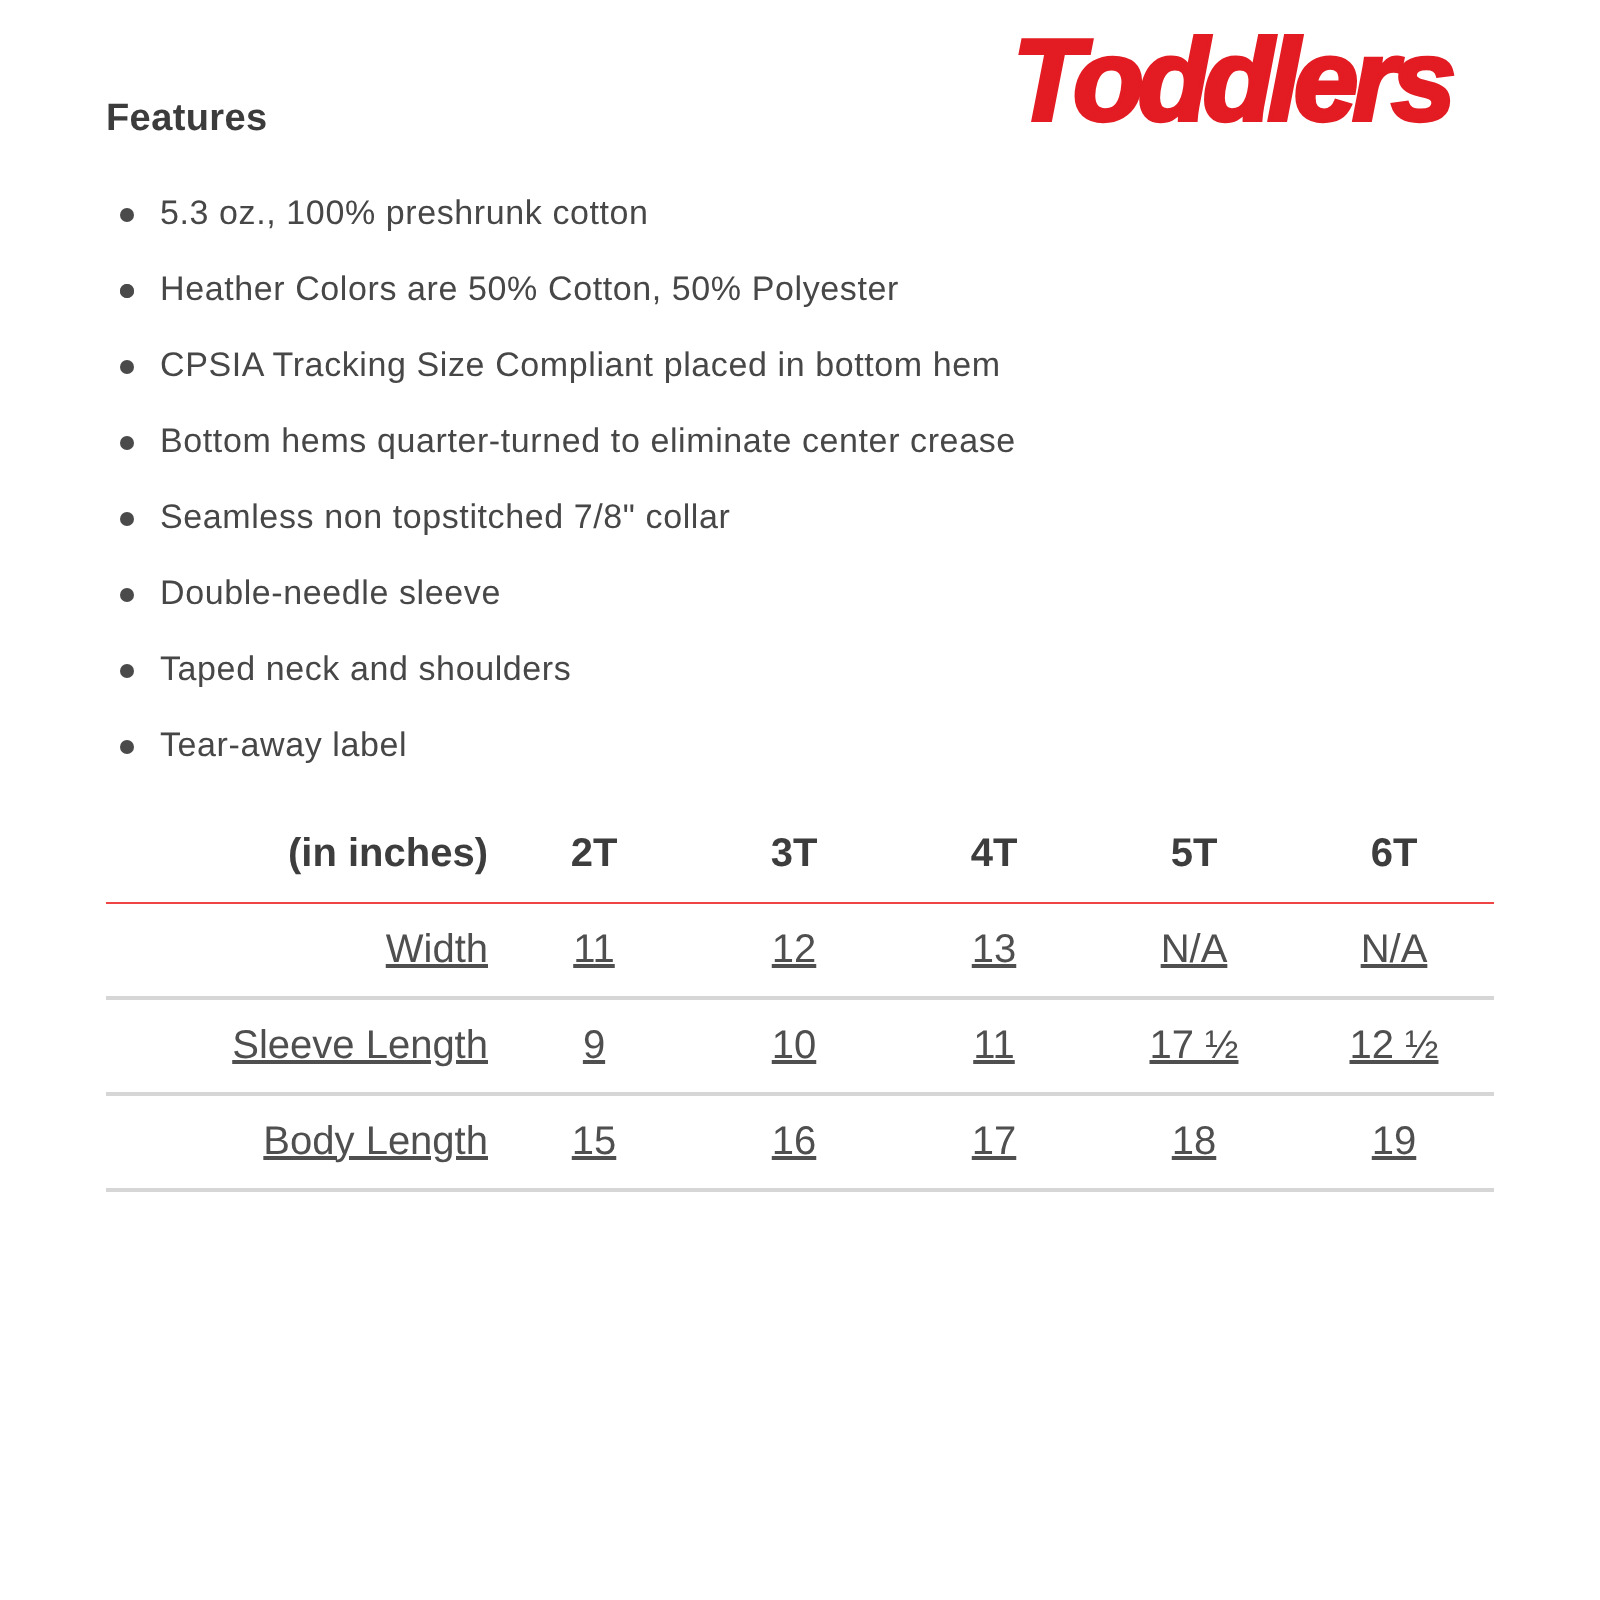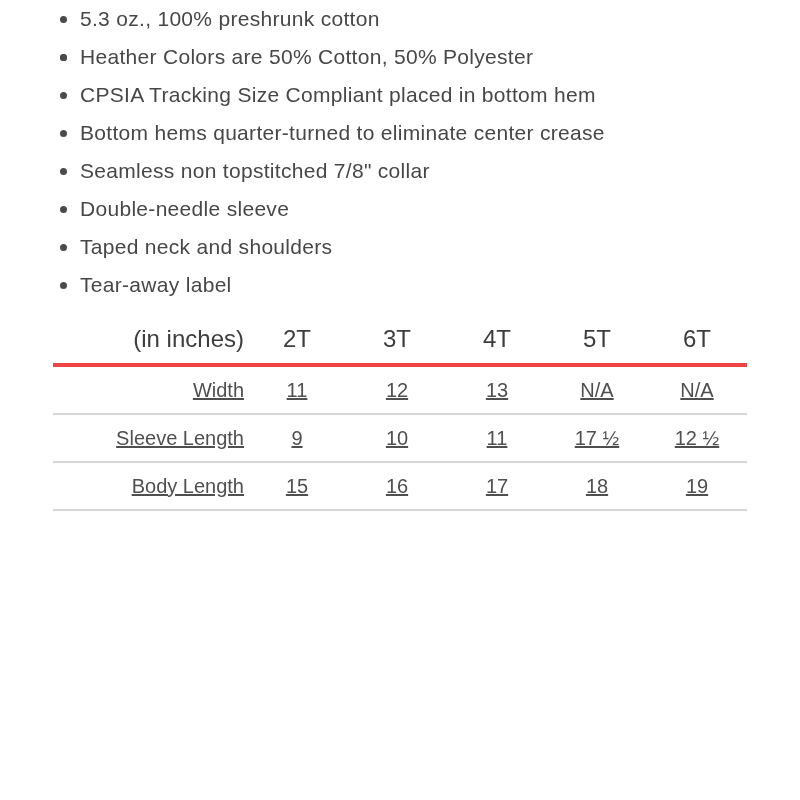--- a/index.html
+++ b/index.html
@@ -25,21 +25,21 @@
     color: #e31b22;
     letter-spacing: -3px;
     -webkit-text-stroke: 2px #e31b22;
   }
 
   
   ul.features-list { list-style: none; margin: 0; padding: 0; }
   ul.features-list li {
     position: relative;
     padding-left: 27px;
-    font-size: 21px;
+    font-size: 17px;
     line-height: 38px;
     letter-spacing: 0.3px;
     color: #474747;
     white-space: nowrap;
   }
   ul.features-list li .bullet-dot {
     position: absolute; left: 7px; top: 16px;
     width: 7px; height: 7px; border-radius: 50%;
     background: #4a4a4a;
   }
@@ -56,42 +56,46 @@
     table-layout: fixed;
     width: 694px;
     margin-top: 11px;
     font-size: 20px;
     color: #4f4f4f;
   }
   table.measurements-table col.c-label { width: 194px; }
   table.measurements-table col.c-size  { width: 100px; }
   table.measurements-table th {
     height: 48px;
-    font-size: 24px; font-weight: normal; color: #3d3d3d;
-    border-bottom: 4px solid #ef4444;
+    font-size: 20px; font-weight: bold; color: #3d3d3d;
+    border-bottom: 1px solid #ef4444;
     padding: 0;
   }
   table.measurements-table th.label-col,
   table.measurements-table td.label-col {
     text-align: right; padding-right: 3px;
   }
   table.measurements-table th.size-col,
   table.measurements-table td.size-col { text-align: center; }
   table.measurements-table td {
     height: 46px;
     border-bottom: 2px solid #d6d6d6;
     padding: 0;
     text-decoration: underline;
   }
 </style>
 </head>
 <body>
 
 <div class="page">
 
+  <div class="top-header">
+    <div class="features-title">Features</div>
+    <div class="brand-logo">Toddlers</div>
+  </div>
 
   <ul class="features-list">
     <li><span class="bullet-dot"></span><span>5.3 oz., 100% preshrunk cotton</span></li>
     <li><span class="bullet-dot"></span></li>
     <li><span class="bullet-dot"></span><span>Heather Colors are 50% Cotton, 50% Polyester</span></li>
     <li><span class="bullet-dot"></span><span>CPSIA Tracking Size Compliant placed in bottom hem</span></li>
     <li><span class="bullet-dot"></span><span>Bottom hems quarter-turned to eliminate center crease</span></li>
     <li><span class="bullet-dot"></span><span>Seamless non topstitched 7/8" collar</span></li>
     <li><span class="bullet-dot"></span><span>Double-needle sleeve</span></li>
     <li><span class="bullet-dot"></span><span>Taped neck and shoulders</span></li>

